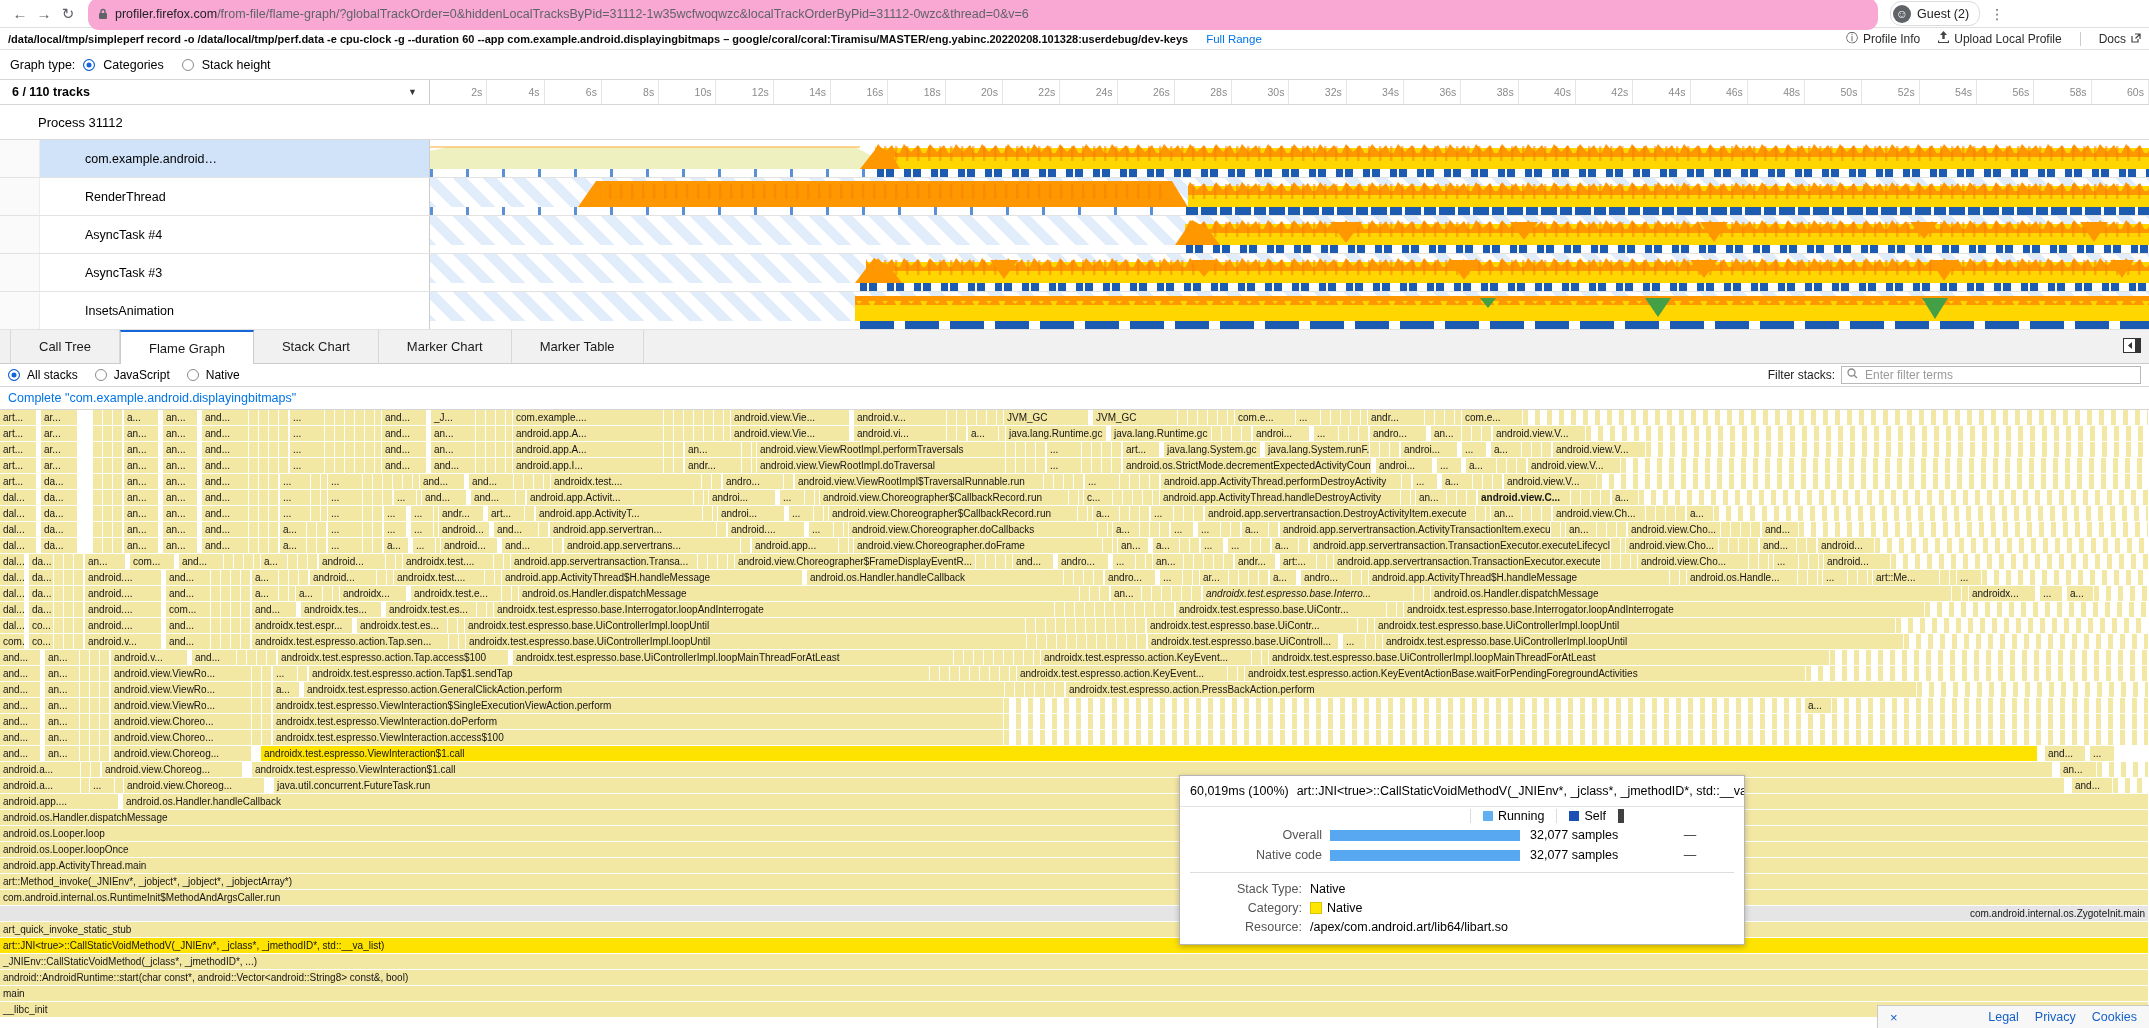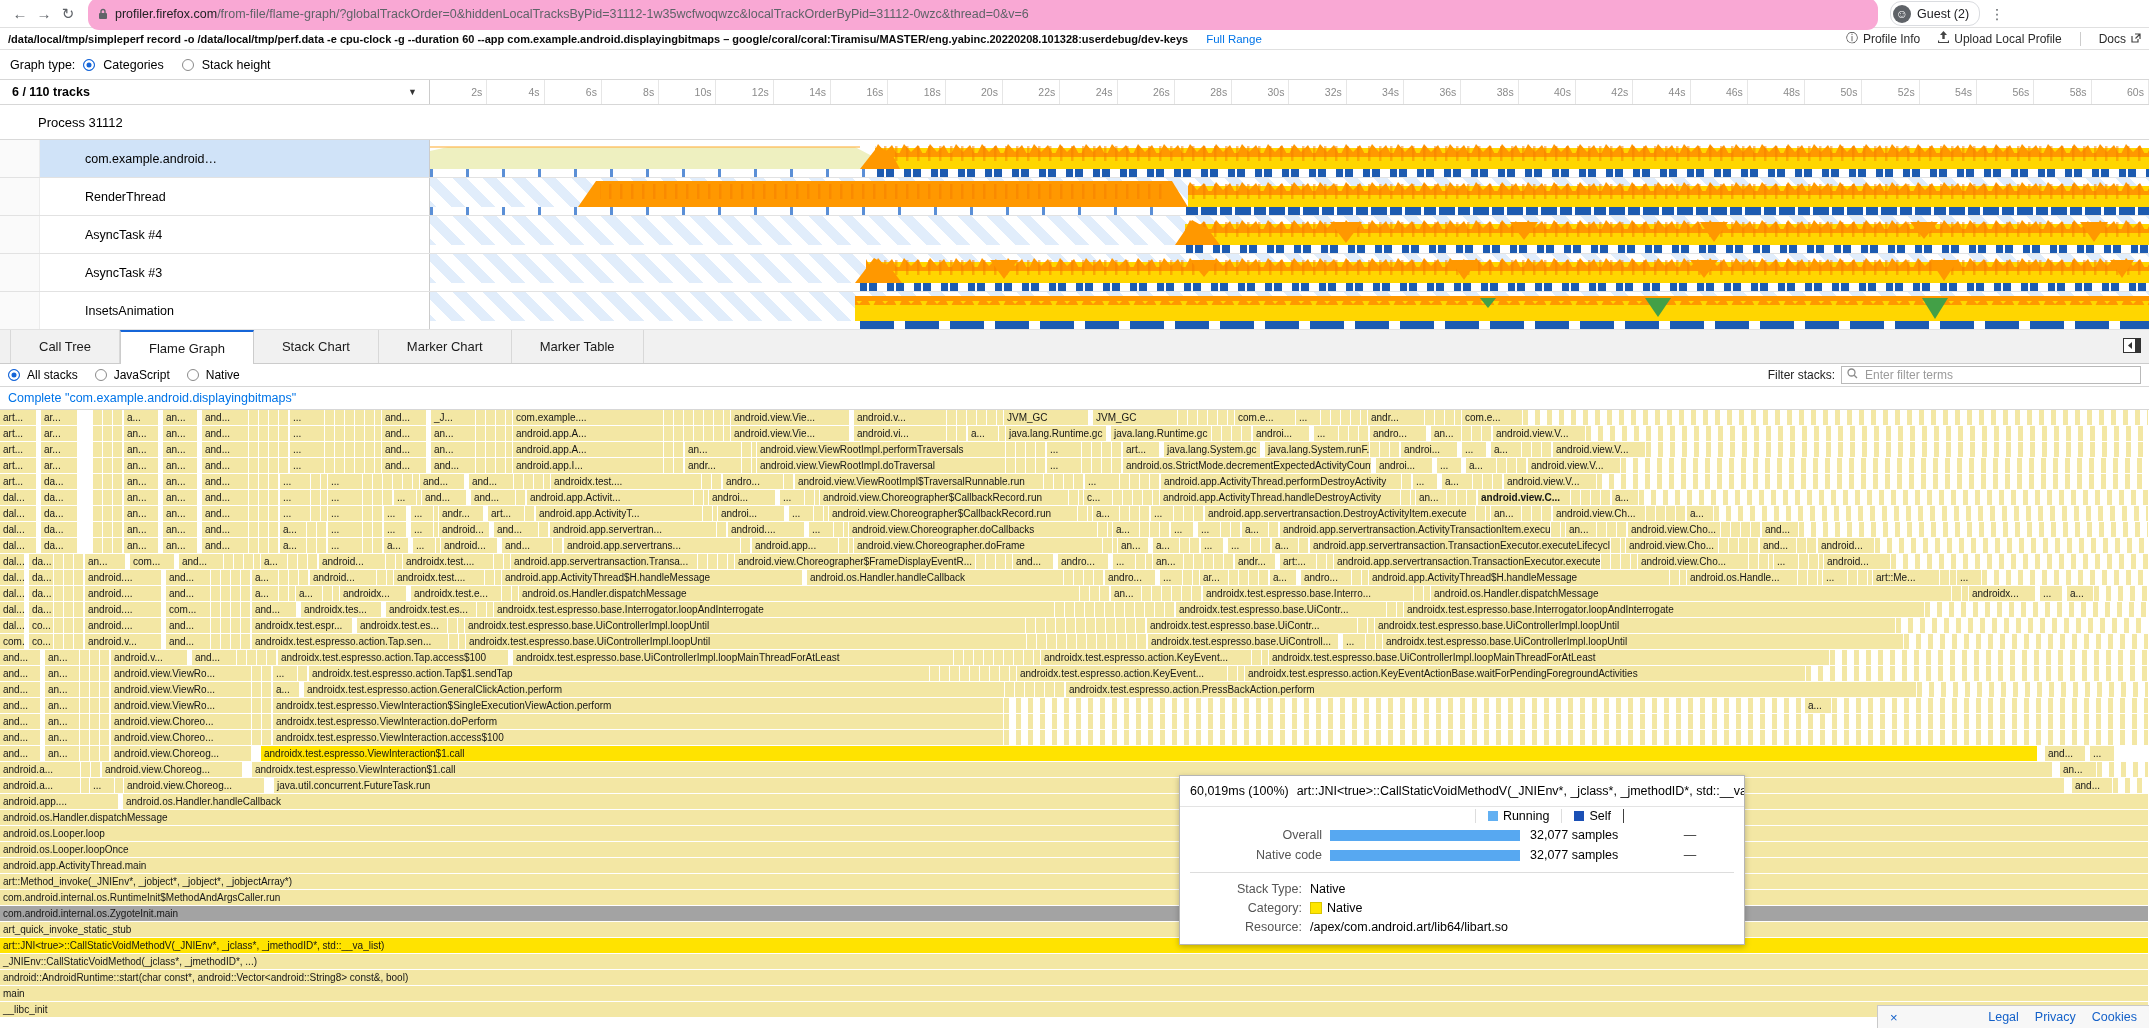--- a/index.html
+++ b/index.html
@@ -83,29 +83,29 @@
   #flame{height:618px;overflow:hidden;background:#fff;position:relative;}
   .frow{height:15px;margin-bottom:1px;display:flex;overflow:hidden;}
   .seg{flex:0 0 auto;height:15px;line-height:15px;font-size:10px;color:#151515;
        padding:0 3px;box-sizing:border-box;white-space:nowrap;overflow:hidden;margin-right:1px;}
   .seg.gr{flex:1 1 0;}
   .seg.n{background:#f3e7a4;}
   .seg.f{background:repeating-linear-gradient(90deg,#f3e7a4 0 9px,#ffffff 9px 10px);padding:0;margin-right:1px;}
   .seg.f2{background:repeating-linear-gradient(90deg,#f3e7a4 0 5px,#ffffff 5px 12px);padding:0;}
   .seg.s{background:#fff;padding:0;}
   .seg.hl{background:#ffe300;}
-  .seg.g{background:#a3a3a3;}
+  .seg.g{background:#e5e5e5;text-align:right;}
 
   
   #tooltip{position:absolute;left:1179px;top:775px;width:566px;background:#fff;border:1px solid #b5b5b5;box-shadow:0 2px 6px rgba(0,0,0,.25);z-index:50;font-size:12.5px;box-sizing:border-box;}
   .tt-head{padding:8px 10px 6px 10px;white-space:nowrap;overflow:hidden;}
   .tt-time{margin-right:8px;}
   .tt-legend{display:flex;justify-content:flex-end;gap:0;padding:2px 120px 2px 0;border-top:1px solid #e3e3e3;margin-top:2px;}
   .lgitem{display:flex;align-items:center;gap:5px;padding:0 12px;border-left:1px solid #ddd;}
-  .lgitem:last-child{border-right:1px solid #404040;}
+  .lgitem:last-child{border-right:6px solid #404040;}
   .sq{width:10px;height:10px;display:inline-block;}
   .sq.run{background:#62b0f2;}
   .sq.self{background:#1b50b5;}
   .tt-row{display:flex;align-items:center;height:20px;}
   .tt-rlabel{flex:0 0 150px;text-align:right;color:#555;padding-right:8px;box-sizing:border-box;}
   .tt-bar{flex:0 0 190px;height:11px;background:#57a8f1;}
   .tt-samples{flex:0 0 130px;padding-left:10px;}
   .tt-self{flex:0 0 60px;text-align:center;color:#333;}
   .tt-divider{border-top:1px solid #ddd;margin:7px 10px 6px 10px;}
   .tt-meta{display:flex;align-items:center;min-height:19px;}
@@ -851,21 +851,21 @@
         <div class="seg n" style="width: 26px;">a...</div>
         <div class="seg f" style="width: 16px;"></div>
         <div class="seg n" style="width: 66px;">androidx...</div>
         <div class="seg s" style="width: 3px;"></div>
         <div class="seg n" style="width: 90px;">androidx.test.e...</div>
         <div class="seg f" style="width: 16px;"></div>
         <div class="seg n" style="width: 560px;">android.os.Handler.dispatchMessage</div>
         <div class="seg f" style="width: 30px;"></div>
         <div class="seg n" style="width: 30px;">an...</div>
         <div class="seg f" style="width: 60px;"></div>
-        <div class="seg n" style="width: 210px;">androidx.test.espresso.base.Interro...</div>
+        <div class="seg n" style="width: 210px; font-style: italic;">androidx.test.espresso.base.Interro...</div>
         <div class="seg f" style="width: 16px;"></div>
         <div class="seg n" style="width: 520px;">android.os.Handler.dispatchMessage</div>
         <div class="seg f" style="width: 16px;"></div>
         <div class="seg n" style="width: 66px;">androidx...</div>
         <div class="seg s" style="width: 3px;"></div>
         <div class="seg n" style="width: 22px;">...</div>
         <div class="seg s" style="width: 3px;"></div>
         <div class="seg n" style="width: 26px;">a...</div>
         <div class="seg f2 gr"></div>
       </div>

